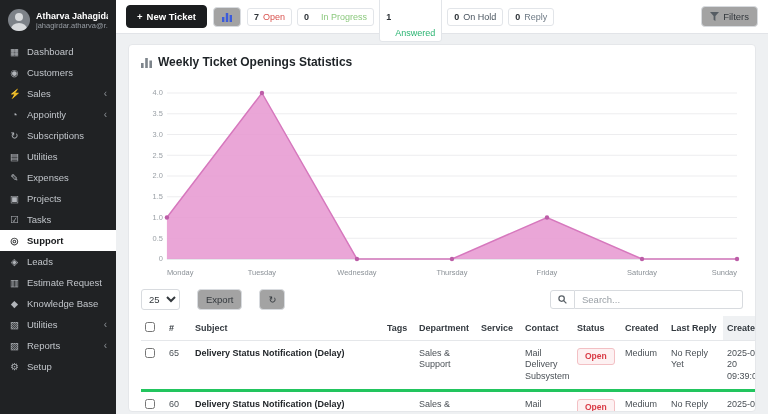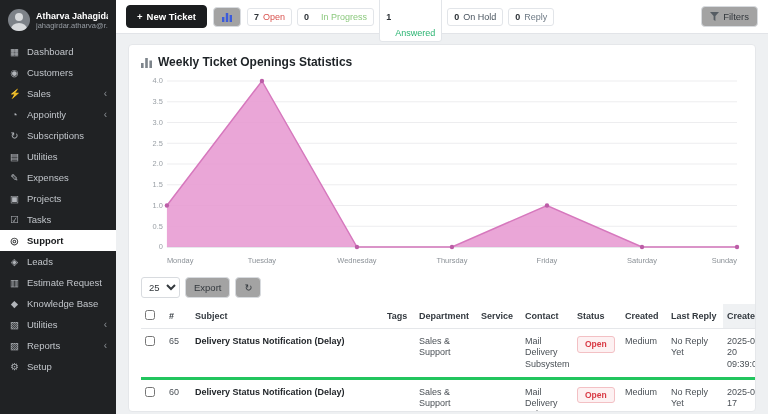--- a/index.html
+++ b/index.html
@@ -27,26 +27,26 @@
   .main { flex:1; display:flex; flex-direction:column; min-width:0; }
   .topbar { height:34px; flex-shrink:0; background:#ffffff; border-bottom:1px solid #e2e4e8; display:flex; align-items:center; gap:6px; padding:0 10px; }
   .btn { border:1px solid #d8dbdf; background:#a3a3a3; border-radius:4px; font-size:9.5px; color:#33383d; padding:4px 8px; display:inline-flex; align-items:center; gap:4px; cursor:pointer; font-family:inherit; }
   .btn-dark { background:#1b1d1f; border-color:#1b1d1f; color:#fff; font-weight:bold; padding:5px 10px; }
   .badge { display:inline-flex; align-items:center; gap:4px; border:1px solid #e2e5e9; border-radius:3px; background:#fff; padding:3px 6px; font-size:9px; }
   .badge .count { color:#2e3338; font-weight:bold; }
   .spacer { flex:1; }
 
   .content { flex:1; padding:10px 12px 0 12px; overflow:hidden; }
   .card { background:#ffffff; border:1px solid #e5e7ea; border-radius:4px; padding:10px 12px; height:368px; overflow:hidden; }
-  .card-title { display:flex; align-items:center; gap:6px; font-size:12px; font-weight:bold; color:#1e2327; margin-bottom:4px; }
+  .card-title { display:flex; align-items:center; gap:6px; font-size:12px; font-weight:bold; color:#1e2327; margin-bottom:16px; }
 
   .chart-wrap { height:196px; width:100%; }
   .chart-wrap svg { display:block; width:100%; height:100%; }
 
-  .controls { display:flex; align-items:center; gap:5px; margin:8px 0 6px 0; }
+  .controls { display:flex; align-items:center; gap:17px; margin:8px 0 6px 0; }
   select.page-size { font-size:9.5px; padding:3px 3px; border:1px solid #d8dbdf; border-radius:3px; background:#fff; color:#33383d; font-family:inherit; }
   .search-group { margin-left:auto; display:flex; }
   .search-btn { border:1px solid #d8dbdf; background:#fff; border-radius:3px 0 0 3px; padding:3px 7px; display:flex; align-items:center; cursor:pointer; }
   input.search { border:1px solid #d8dbdf; border-left:none; border-radius:0 3px 3px 0; font-size:9.5px; padding:3px 7px; width:168px; color:#33383d; font-family:inherit; }
   input.search::placeholder { color:#9aa0a6; }
 
   table { width:100%; border-collapse:collapse; table-layout:fixed; font-size:9px; color:#4a5056; }
   th { text-align:left; font-weight:bold; color:#343a40; padding:6px 4px; border-bottom:1px solid #e5e7ea; font-size:9px; white-space:nowrap; overflow:hidden; }
   th.sorted { background:#eff1f3; }
   td { padding:7px 4px; border-bottom:3px solid #22c55e; vertical-align:top; line-height:1.25; }
@@ -235,20 +235,29 @@
               <text x="598" y="190" font-size="7.5" fill="#8b9197" text-anchor="end" font-family="Liberation Sans, sans-serif">Sunday</text>
             </svg>
           </div>
 
         <div class="controls">
           <select class="page-size"><option>25</option></select>
           <button class="btn">Export</button>
           <button class="btn">
               <span>↻</span>
             </button>
+          <div class="search-group">
+            <span class="search-btn">
+              <svg width="9" height="9" viewBox="0 0 10 10">
+                  <circle cx="4" cy="4" r="3" fill="none" stroke="#5a6167" stroke-width="1.4"></circle>
+                  <line x1="6.3" y1="6.3" x2="9.3" y2="9.3" stroke="#5a6167" stroke-width="1.4"></line>
+                </svg>
+            </span>
+            <input class="search" type="text" placeholder="Search..." style="">
+          </div>
         </div>
 
         <table>
           <colgroup>
             <col style="width:24px">
               <col style="width:26px">
               <col style="width:192px">
               <col style="width:32px">
               <col style="width:62px">
               <col style="width:44px">

